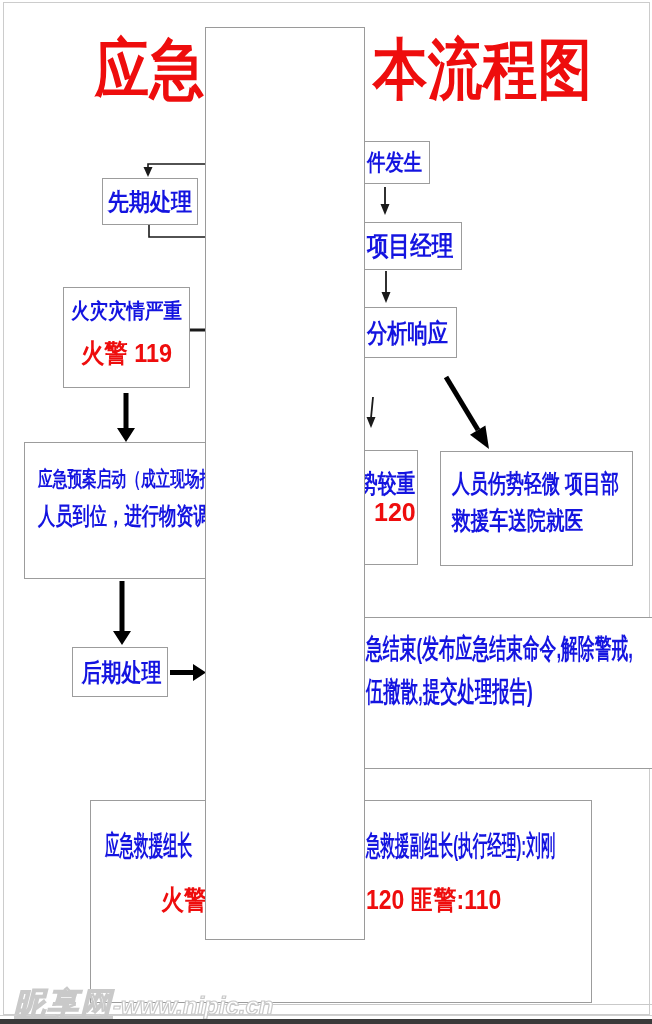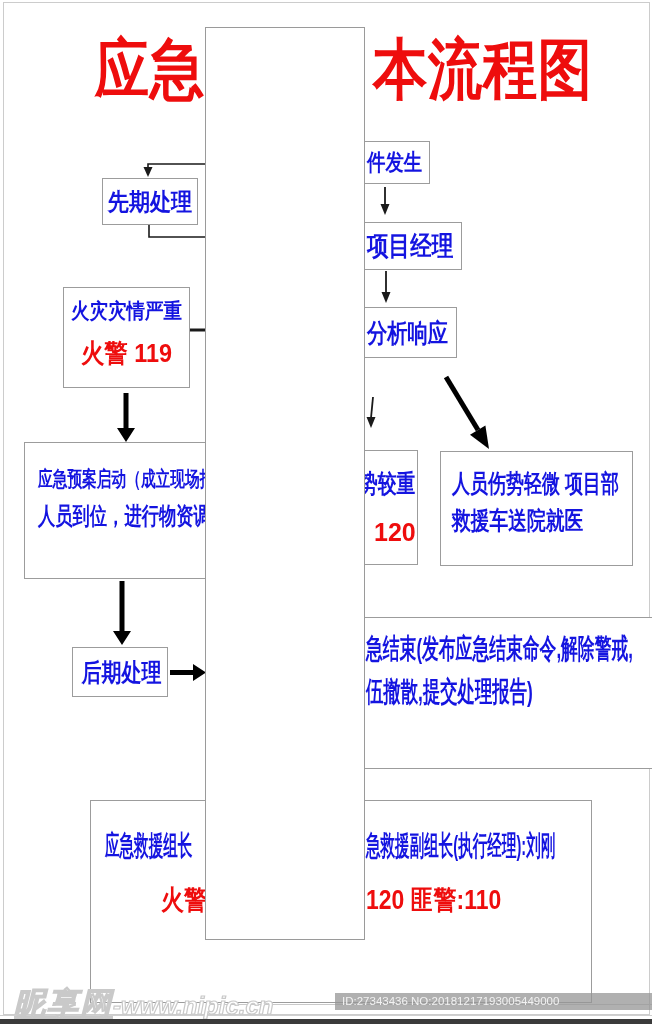--- a/index.html
+++ b/index.html
@@ -70,21 +70,21 @@
   <div class="t blue sx80" style="left:367px;top:151px;font-size:23px;">件发生</div>
 
   <div class="fbox" style="left:300px;top:222px;width:162px;height:48px;"></div>
   <div class="t blue sx80" style="left:367px;top:233px;font-size:27px;">项目经理</div>
 
   <div class="fbox" style="left:300px;top:307px;width:157px;height:51px;"></div>
   <div class="t blue sx78" style="left:367px;top:320px;font-size:26px;">分析响应</div>
 
   <div class="fbox" style="left:300px;top:450px;width:118px;height:115px;"></div>
   <div class="t blue sx75" style="left:359px;top:471px;font-size:25px;">势较重</div>
-  <div class="t red" style="left:374px;top:520px;font-size:25px;">120</div>
+  <div class="t red" style="left:374px;top:500px;font-size:25px;">120</div>
 
   <div class="fbox" style="left:440px;top:451px;width:193px;height:115px;"></div>
   <div class="t blue sx72" style="left:452px;top:471px;font-size:25px;">人员伤势轻微 项目部</div>
   <div class="t blue sx75" style="left:452px;top:508px;font-size:25px;">救援车送院就医</div>
 
   <div class="fbox" style="left:300px;top:617px;width:356px;height:152px;"></div>
   <div class="t blue sx60" style="left:366px;top:635px;font-size:28px;">急结束(发布应急结束命令,解除警戒,</div>
   <div class="t blue sx62" style="left:366px;top:678px;font-size:28px;">伍撤散,提交处理报告)</div>
 
   <div class="fbox" style="left:90px;top:800px;width:502px;height:203px;"></div>
@@ -130,17 +130,16 @@
       <polygon points="170,670 193,670 193,664 206,672.5 193,681 193,675 170,675"></polygon>
     </g>
   </svg>
 
   <div class="overlay"></div>
 
   <div class="wm-line"></div>
   <div class="wm-logo">
     <span class="big">昵享网</span><span class="small">-www.nipic.cn</span>
   </div>
-  <div class="id-bar">ID:27343436 NO:20181217193005449000</div>
   <div class="frame-bottom"></div>
   <div class="dark-bar"></div>
 
 </div>
 
 </body></html>

